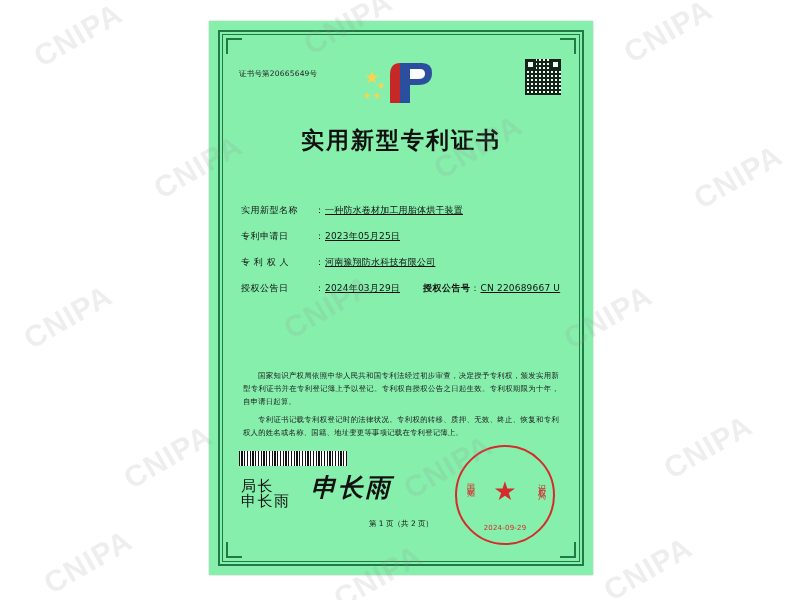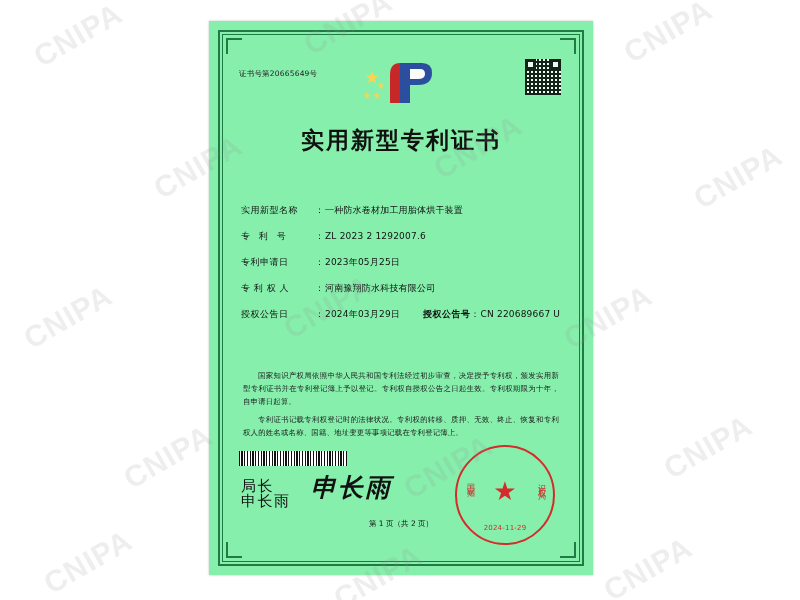--- a/index.html
+++ b/index.html
@@ -164,20 +164,21 @@
     margin-top: 34px;
   }
   .f-label.tight { letter-spacing: 0.5px; }
   .f-colon {
     display: inline-block;
     width: 10px;
   }
   .f-value {
     color: #111;
     letter-spacing: 0.2px;
+    text-decoration: underline;
   }
   .field-row2 {
     position: relative;
     height: 26px;
     font-size: 9px;
     line-height: 26px;
     white-space: nowrap;
   }
   .second-col {
     position: absolute;
@@ -337,23 +338,20 @@
 
       <div class="title">实用新型专利证书</div>
 
       <div class="fields">
 
         <div class="field">
           <span class="f-label tight">实用新型名称</span><span class="f-colon">：</span><span class="f-value">一种防水卷材加工用胎体烘干装置</span>
         </div>
 
 
-        <div class="field">
-          <span class="f-label">专 利 号</span><span class="f-colon">：</span><span class="f-value">ZL 2023 2 1292007.6</span>
-        </div>
 
         <div class="field">
           <span class="f-label tight">专利申请日</span><span class="f-colon">：</span><span class="f-value">2023年05月25日</span>
         </div>
 
         <div class="field">
           <span class="f-label tight">专 利 权 人</span><span class="f-colon">：</span><span class="f-value">河南豫翔防水科技有限公司</span>
         </div>
 
 
@@ -375,21 +373,21 @@
         <div>局长</div>
         <div>申长雨</div>
       </div>
 
       <div class="handwriting">申长雨</div>
 
       <div class="seal">
         <div class="seal-left">国家知</div>
         <div class="seal-right">识产权局</div>
         <div class="seal-star">★</div>
-        <div class="seal-date">2024-11-29</div>
+        <div class="seal-date">2024-09-29</div>
       </div>
 
       <div class="page-no">第 1 页（共 2 页）</div>
 
     </div>
   </div>
 
   <div class="wm-layer">
       <div class="wm" style="left: 30px; top: 18px; font-size: 30px;">CNIPA</div>
       <div class="wm" style="left: 300px; top: 6px; font-size: 30px;">CNIPA</div>

